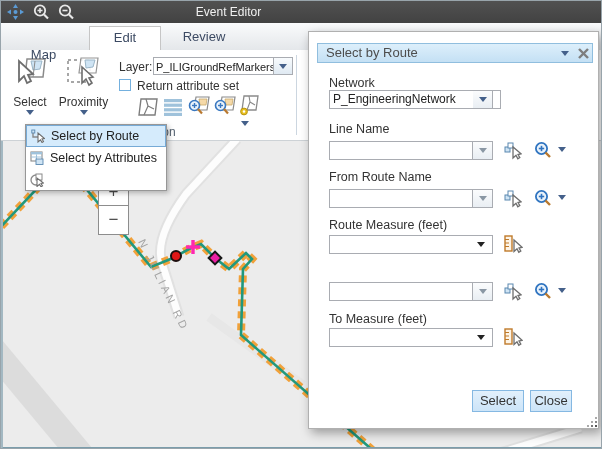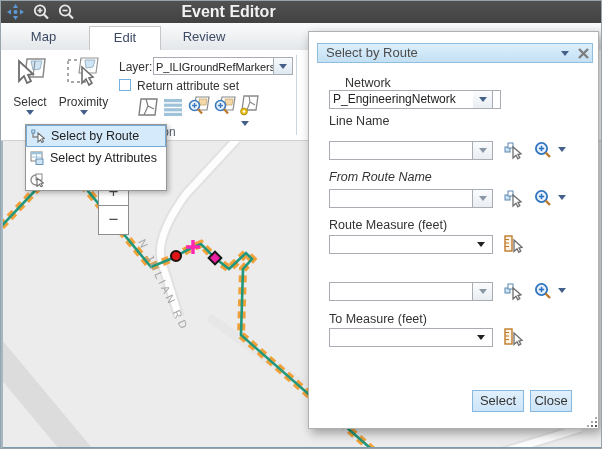--- a/index.html
+++ b/index.html
@@ -3,21 +3,21 @@
 <meta charset="utf-8">
 <style>
   html,body{margin:0;padding:0;background:#888;}
   *{box-sizing:border-box;font-family:"Liberation Sans",sans-serif;}
   .app{position:relative;width:602px;height:449px;background:#ececec;overflow:hidden;
        border:1px solid #98a4ab;}
   .abs{position:absolute;}
 
   
   .titlebar{left:0;top:0;width:602px;height:22px;background:linear-gradient(#515151,#424242);z-index:30;}
-  .title{color:#f2f2f2;font-size:16px;font-weight:bold;line-height:22px;}
+  .title{color:#f2f2f2;font-size:12px;font-weight:normal;line-height:22px;}
   .tbicon{top:2px;width:19px;height:18px;}
 
   
   .tabbar{left:0;top:22px;width:602px;height:27px;background:linear-gradient(#fafbfc,#e4e7ea);z-index:6;}
   .tab{top:0;height:27px;line-height:27px;text-align:center;color:#3c4a63;font-size:13px;}
   .tab.active{top:3px;height:24px;line-height:22px;background:#fff;border:1px solid #c6c6c6;border-bottom:none;}
 
   
   .ribbon{left:0;top:49px;width:602px;height:91px;background:#fff;border-bottom:1px solid #cdd2d6;z-index:5;}
   .rlabel{font-size:12px;color:#333;}
@@ -121,21 +121,21 @@
       <svg width="19" height="18" viewBox="0 0 19 18">
         <circle cx="8" cy="7.5" r="5.2" fill="none" stroke="#e8e8e8" stroke-width="1.8"></circle>
         <line x1="5.5" y1="7.5" x2="10.5" y2="7.5" stroke="#e8e8e8" stroke-width="1.6"></line>
         <line x1="12" y1="11.5" x2="16" y2="15.5" stroke="#e8e8e8" stroke-width="2.2"></line>
       </svg>
     </div>
     <div class="abs title" style="left:160px;top:0;width:135px;text-align:center;">Event Editor</div>
   </div>
 
   <div class="abs tabbar">
-    <div class="abs tab" style="left:15px;width:55px;">Map</div>
+    <div class="abs tab" style="left:15px;width:55px;margin-top:18px;">Map</div>
     <div class="abs tab active" style="left:88px;width:72px;">Edit</div>
     <div class="abs tab" style="left:172px;width:62px;">Review</div>
   </div>
 
   <div class="abs ribbon">
 
     <div class="abs" style="left:12px;top:7px;width:34px;height:30px;">
       <svg width="34" height="30" viewBox="0 0 34 30">
         <polygon points="14,2 32,2 30,20 12,20" fill="#fff" stroke="#8a8a8a" stroke-width="1.5"></polygon>
         <polygon points="18,4 29,4 27,12 20,13" fill="#cfe4f4" stroke="#9bb6c8" stroke-width="1"></polygon>
@@ -245,45 +245,45 @@
   <div class="abs panel">
     <div class="abs phead">
       <div class="abs ptitle" style="left:8px;top:0;">Select by Route</div>
       <div class="abs caret" style="left:243px;top:7px;"></div>
       <svg class="abs" style="left:259px;top:3px;" width="13" height="13" viewBox="0 0 13 13">
         <line x1="2" y1="2" x2="11" y2="11" stroke="#7e7e7e" stroke-width="2.4"></line>
         <line x1="11" y1="2" x2="2" y2="11" stroke="#7e7e7e" stroke-width="2.4"></line>
       </svg>
     </div>
 
-    <div class="abs plabel" style="left:20px;top:44px;margin-left:16px;">Network</div>
+    <div class="abs plabel" style="left:20px;top:44px;">Network</div>
     <div class="abs pinput" style="left:20px;top:58px;width:172px;">P_EngineeringNetwork</div>
     <div class="abs pbtn flexc" style="left:164px;top:58px;">
       <div class="caret"></div>
     </div>
 
-    <div class="abs plabel" style="left:20px;top:82px;">Line Name</div>
+    <div class="abs plabel" style="left:20px;top:90px;">Line Name</div>
     <div class="abs pinput" style="left:20px;top:109px;width:144px;"></div>
     <div class="abs pbtn flexc" style="left:164px;top:109px;">
       <div class="caret gray"></div>
     </div>
     <svg class="abs" style="left:195px;top:110px;" width="18" height="18" viewBox="0 0 18 18">
       <rect x="1" y="5" width="5" height="5" fill="#cfe4f4" stroke="#5a88b0" stroke-width="1"></rect>
       <rect x="4" y="1" width="5" height="5" fill="#fff" stroke="#5a88b0" stroke-width="1"></rect>
       <polygon points="9,5 9,16 12,13.2 13.8,16.8 15.8,15.6 14,12.5 17,11.8" fill="#fff" stroke="#6e6e6e" stroke-width="1.3"></polygon>
     </svg>
     <svg class="abs" style="left:225px;top:109px;" width="19" height="19" viewBox="0 0 19 19">
       <circle cx="7.5" cy="7.5" r="5.6" fill="#eaf3fb" stroke="#2f74c0" stroke-width="1.8"></circle>
       <line x1="4.8" y1="7.5" x2="10.2" y2="7.5" stroke="#2f74c0" stroke-width="1.6"></line>
       <line x1="7.5" y1="4.8" x2="7.5" y2="10.2" stroke="#2f74c0" stroke-width="1.6"></line>
       <line x1="11.5" y1="11.5" x2="16" y2="16" stroke="#b9792f" stroke-width="2.4"></line>
     </svg>
     <div class="abs caret" style="left:249px;top:115px;"></div>
 
-    <div class="abs plabel" style="left:20px;top:138px;font-style:italic;">From Route Name</div>
+    <div class="abs plabel" style="left:20px;top:138px;">From Route Name</div>
     <div class="abs pinput" style="left:20px;top:157px;width:144px;"></div>
     <div class="abs pbtn flexc" style="left:164px;top:157px;">
       <div class="caret gray"></div>
     </div>
     <svg class="abs" style="left:195px;top:158px;" width="18" height="18" viewBox="0 0 18 18">
       <rect x="1" y="5" width="5" height="5" fill="#cfe4f4" stroke="#5a88b0" stroke-width="1"></rect>
       <rect x="4" y="1" width="5" height="5" fill="#fff" stroke="#5a88b0" stroke-width="1"></rect>
       <polygon points="9,5 9,16 12,13.2 13.8,16.8 15.8,15.6 14,12.5 17,11.8" fill="#fff" stroke="#6e6e6e" stroke-width="1.3"></polygon>
     </svg>
     <svg class="abs" style="left:225px;top:157px;" width="19" height="19" viewBox="0 0 19 19">

